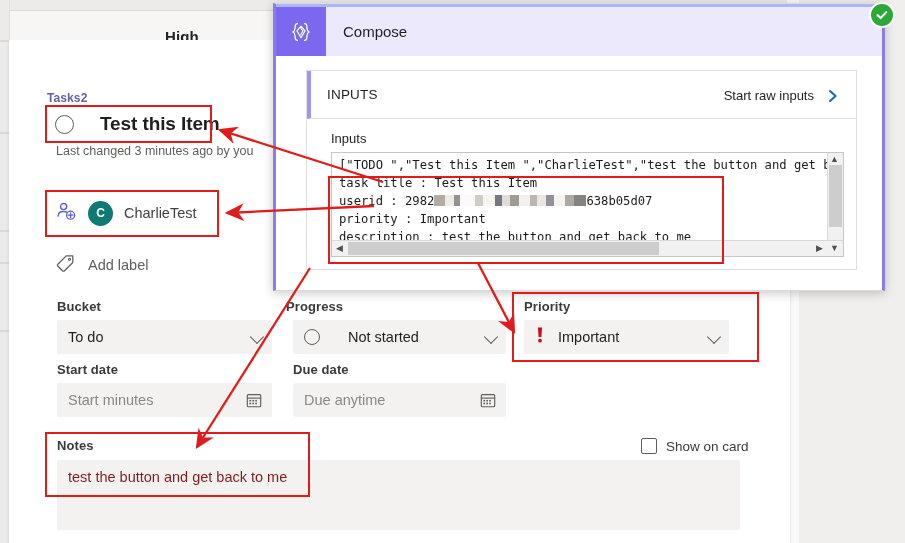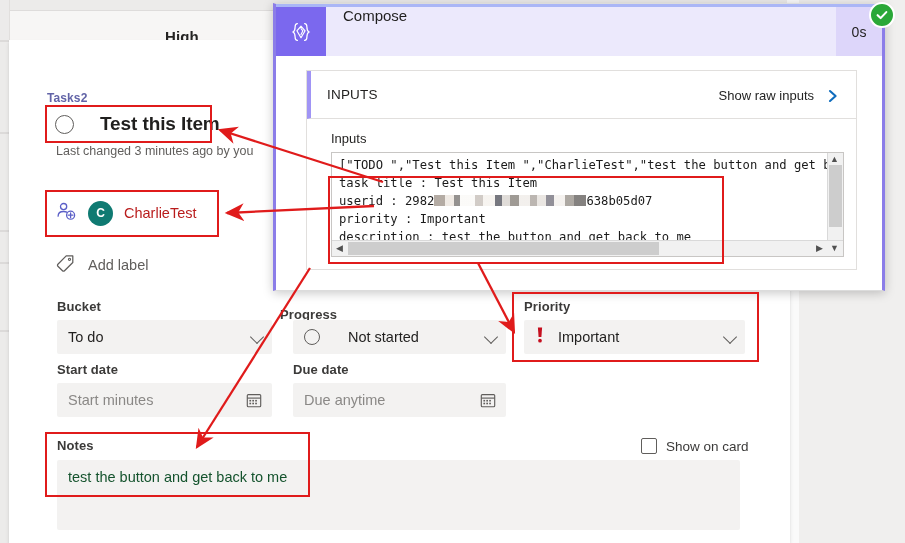--- a/index.html
+++ b/index.html
@@ -40,54 +40,54 @@
     display:flex;align-items:center;gap:26px;
   }
   #task-title-text{font-size:19px;font-weight:700;color:#201f1e;white-space:nowrap;letter-spacing:-.1px;}
   #task-subtitle{position:absolute;left:56px;top:144px;font-size:12.5px;color:#605e5c;}
 
   #assignee-row{position:absolute;left:56px;top:196px;height:34px;display:flex;align-items:center;gap:11px;}
   #avatar{
     width:25px;height:25px;border-radius:50%;background:#0f7a72;color:#fff;
     font-size:12px;font-weight:600;display:flex;align-items:center;justify-content:center;
   }
-  #assignee-name{font-size:14.5px;color:#b91c1c;}
+  #assignee-name{font-size:14.5px;color:#404040;}
 
   #addlabel-row{position:absolute;left:56px;top:252px;height:26px;display:flex;align-items:center;gap:13px;}
   #addlabel-text{font-size:14.5px;color:#605e5c;text-align:center;}
 
   
   .fld-label{position:absolute;font-size:13px;font-weight:700;color:#3b3a39;letter-spacing:.1px;}
   .fld-box{
     position:absolute;background:#f3f2f1;border-radius:2px;
     display:flex;align-items:center;box-sizing:border-box;padding:0 11px;
   }
   .fld-val{font-size:14.5px;color:#201f1e;text-align:right;}
   .fld-val.muted{color:#8a8886;}
   .chev{position:absolute;right:10px;top:50%;margin-top:-3px;width:9px;height:9px;
         border-right:1.4px solid #605e5c;border-bottom:1.4px solid #605e5c;
         transform:translateY(-2px) rotate(45deg);}
   .cal-ico{position:absolute;right:10px;top:50%;margin-top:-8px;}
 
   #notes-box{position:absolute;left:57px;top:460px;width:683px;height:70px;background:#f3f2f1;border-radius:2px;}
-  #notes-text{position:absolute;left:68px;top:469px;font-size:14.5px;color:#14532d;}
+  #notes-text{position:absolute;left:68px;top:469px;font-size:14.5px;color:#7f1d1d;}
   #showoncard{position:absolute;left:641px;top:438px;display:flex;align-items:center;gap:9px;}
   .cbx{width:16px;height:16px;border:1.3px solid #605e5c;border-radius:2px;box-sizing:border-box;background:#fff;}
   #showoncard-label{font-size:13.5px;color:#3b3a39;}
 
   
   #compose-dialog{
     position:absolute;left:273px;top:3px;width:612px;height:288px;
     background:#fff;border:1px solid #dcdcdc;
     border-left:3px solid #8b7de8;border-right:3px solid #8b7de8;
     box-shadow:0 2px 10px rgba(0,0,0,.22);
     box-sizing:border-box;
   }
   #compose-topline{position:absolute;left:0;top:0;width:100%;height:3px;background:#aab6f6;}
-  #compose-header{position:absolute;left:0;top:3px;width:100%;height:49px;background:#ece9fc;display:flex;align-items:flex-start;}
+  #compose-header{position:absolute;left:0;top:3px;width:100%;height:49px;background:#ece9fc;display:flex;align-items:center;}
   #compose-icon-tile{width:50px;height:49px;background:#7b68ee;display:flex;align-items:center;justify-content:center;flex:0 0 auto;}
   #compose-title{margin-left:17px;font-size:15px;color:#201f1e;}
   #compose-duration-tile{position:absolute;right:0;top:0;width:46px;height:49px;background:#ddd6fa;display:flex;align-items:center;justify-content:center;}
   #compose-duration{font-size:14px;color:#201f1e;}
 
   #status-badge{
     position:absolute;left:869px;top:2px;width:22px;height:22px;border-radius:50%;
     background:#2aa838;border:2px solid #fff;display:flex;align-items:center;justify-content:center;
   }
 
@@ -174,29 +174,29 @@
   </span>
   <span id="addlabel-text">Add label</span>
 </div>
 
 <div class="fld-label" style="left:57px;top:299px;">Bucket</div>
 <div class="fld-box" style="left:57px;top:320px;width:215px;height:34px;">
   <span class="fld-val">To do</span>
   <span class="chev"></span>
 </div>
 
-<div class="fld-label" style="left:280px;top:299px;margin-top:8px;">Progress</div>
+<div class="fld-label" style="left:286px;top:299px;">Progress</div>
 <div class="fld-box" style="left:293px;top:320px;width:213px;height:34px;gap:28px;">
   <span class="task-check" style="width:16px;height:16px;border-color:#605e5c;"></span>
   <span class="fld-val">Not started</span>
   <span class="chev"></span>
 </div>
 
 <div class="fld-label" style="left:524px;top:299px;">Priority</div>
-<div class="fld-box" style="left:524px;top:320px;width:221px;height:34px;gap:13px;">
+<div class="fld-box" style="left:524px;top:320px;width:205px;height:34px;gap:13px;">
   <span>
     <svg width="10" height="18" viewBox="0 0 10 18">
       <path d="M5 1.4 L7.1 1.4 L6.4 11 L3.6 11 L2.9 1.4 Z" fill="#c50f1f"></path>
       <circle cx="5" cy="14.7" r="1.85" fill="#c50f1f"></circle>
     </svg>
   </span>
   <span class="fld-val">Important</span>
   <span class="chev"></span>
 </div>
 
@@ -253,29 +253,26 @@
   <div id="compose-header">
     <div id="compose-icon-tile">
       <svg width="28" height="28" viewBox="0 0 28 28">
         <path d="M10.4 5.6c-2 0-2.3 1.4-2.3 3.3 0 2.4-.6 4.3-2.1 5.1 1.5.8 2.1 2.7 2.1 5.1 0 1.9.3 3.3 2.3 3.3" fill="none" stroke="#fff" stroke-width="1.25" stroke-linecap="round"></path>
         <path d="M17.6 5.6c2 0 2.3 1.4 2.3 3.3 0 2.4.6 4.3 2.1 5.1-1.5.8-2.1 2.7-2.1 5.1 0 1.9-.3 3.3-2.3 3.3" fill="none" stroke="#fff" stroke-width="1.25" stroke-linecap="round"></path>
         <path d="M14 8.2 l4.1 4.6 -4.1 6.9 -4.1-6.9 z" fill="none" stroke="#fff" stroke-width="1.2" stroke-linejoin="round"></path>
         <path d="M14 10.6 l1.9 2.2 -1.9 3.6" fill="none" stroke="#fff" stroke-width="1.1" stroke-linecap="round"></path>
       </svg>
     </div>
     <div id="compose-title">Compose</div>
-    <div id="compose-duration-tile">
-      <span id="compose-duration">0s</span>
-    </div>
   </div>
 
   <div id="inputs-panel">
     <div id="inputs-hdr">
       <span id="inputs-hdr-title">INPUTS</span>
-      <span id="inputs-raw-link">Show raw inputs</span>
+      <span id="inputs-raw-link">Start raw inputs</span>
       <span id="inputs-raw-chev">
         <svg width="12" height="14" viewBox="0 0 12 14">
           <path d="M3 2 L8.6 7 L3 12" fill="none" stroke="#0f6cbd" stroke-width="2.1" stroke-linecap="round" stroke-linejoin="round"></path>
         </svg>
       </span>
     </div>
   </div>
 </div>
 
 <div id="status-badge">

